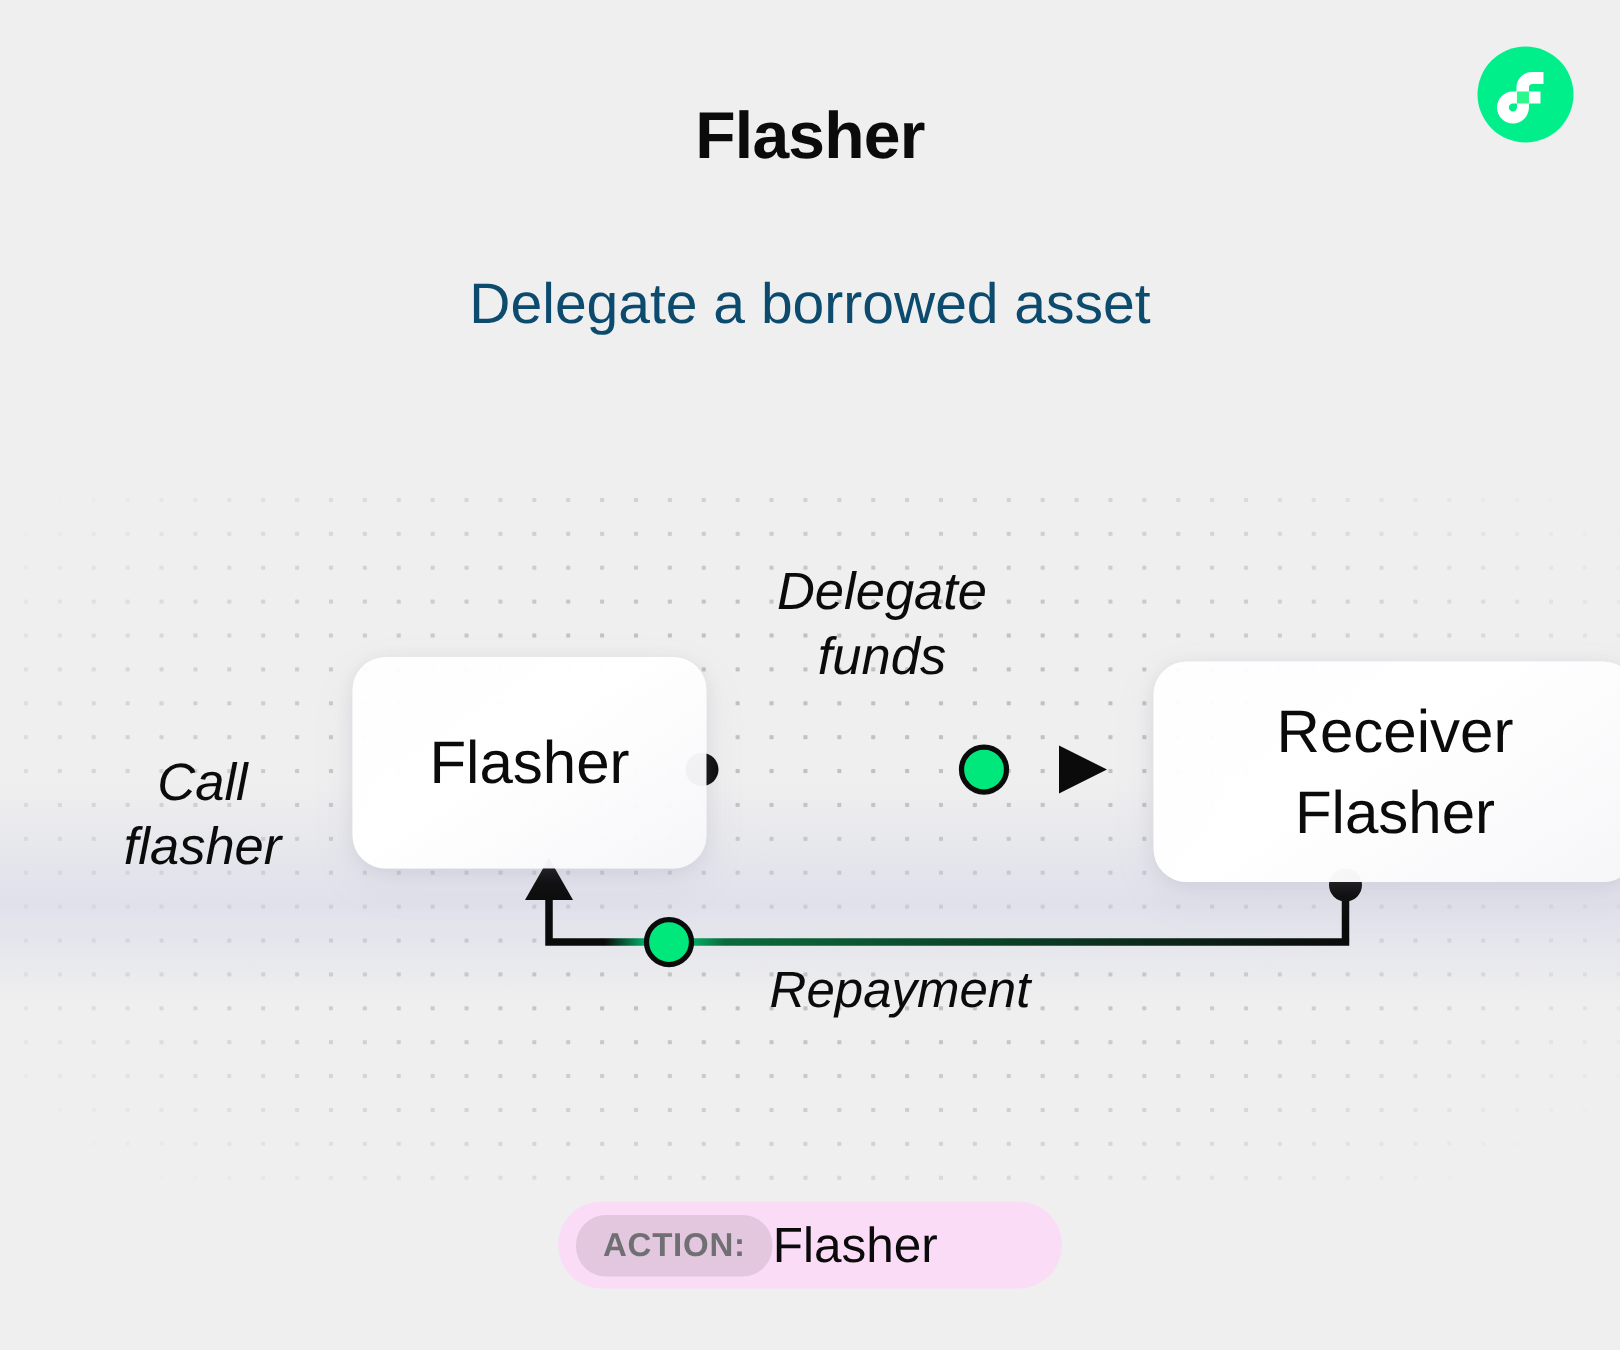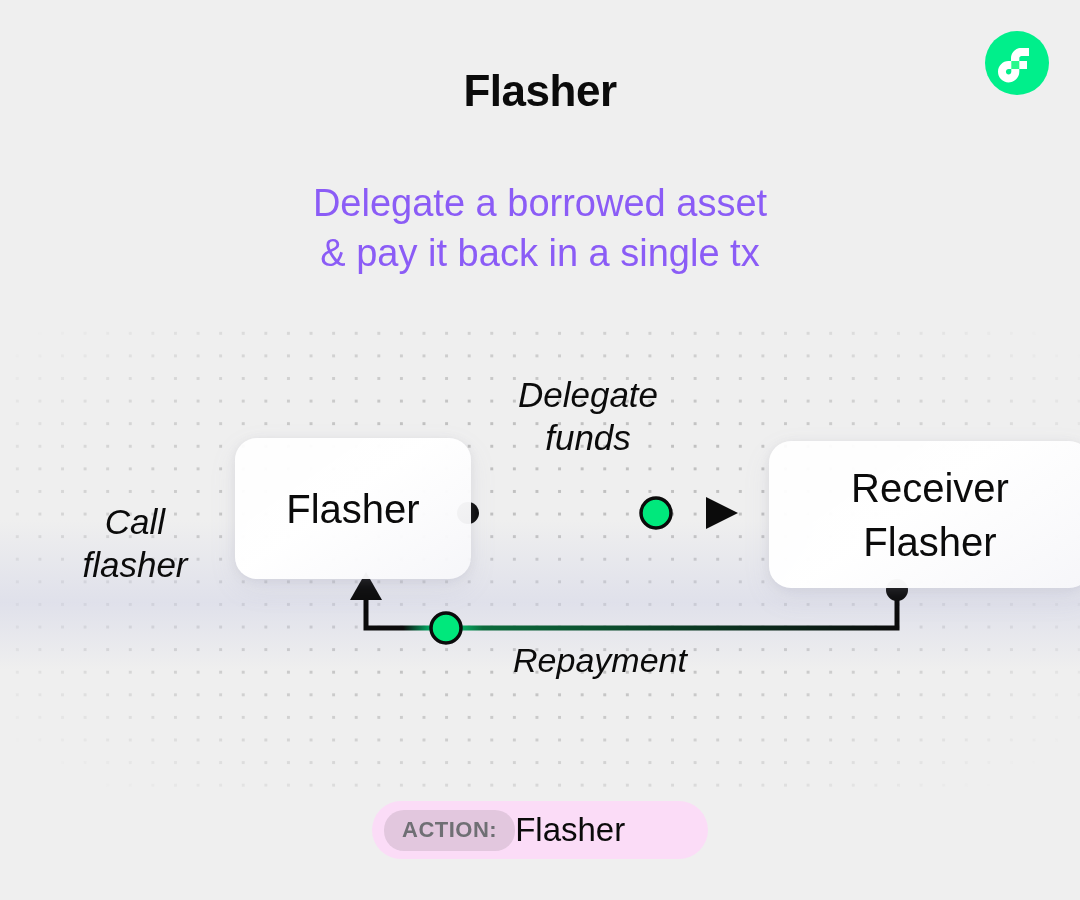--- a/index.html
+++ b/index.html
@@ -28,21 +28,21 @@
     position:absolute; top:60px; left:0; width:1080px;
     text-align:center;
     font-size:44px; font-weight:700; letter-spacing:-0.5px;
     color:#0b0b0b;
     line-height:62px;
   }
   #subtitle {
     position:absolute; top:178px; left:0; width:1080px;
     text-align:center;
     font-size:38px; font-weight:400;
-    color:#8b5cf6; line-height:50px;
+    color:#0c4a6e; line-height:50px;
   }
   #subtitle span { display:block; }
 
   
   #dots {
     position:absolute; left:0; top:318px;
     width:1080px; height:470px;
     background-image:radial-gradient(#b9b9b9 1.6px, transparent 1.7px);
     background-size:22.6px 22.6px;
     background-position:6px 4px;
@@ -119,21 +119,20 @@
   <div id="logo">
     <svg viewBox="0 0 64 64" aria-hidden="true">
       <path d="M44 17h-7.8c-5.6 0-10.2 4.5-10.2 10.2V30h-2.6C17.8 30 13 34.8 13 40.7S17.8 51.4 23.6 51.4 34.3 46.6 34.3 40.7V38H42v-8h-7.7v-2.8c0-1.2 1-2.2 2.2-2.2H44v-8zM26.3 38v2.7c0 1.5-1.2 2.7-2.7 2.7s-2.7-1.2-2.7-2.7 1.2-2.7 2.7-2.7h2.7z" fill="#ffffff"></path>
       <rect x="26.3" y="30" width="8" height="8" fill="#2bf98d"></rect>
     </svg>
   </div>
 
   <div id="title">Flasher</div>
   <div id="subtitle">
     <span>Delegate a borrowed asset</span>
-    <span>&amp; pay it back in a single tx</span>
   </div>
 
   <div id="diagram">
 
     <svg id="wires" viewBox="0 0 1080 900">
       <defs>
         <linearGradient id="gDelegate" x1="0" y1="0" x2="1" y2="0">
           <stop offset="0%" stop-color="#0b0b0b"></stop>
           <stop offset="62%" stop-color="#0b6b3c"></stop>
           <stop offset="72%" stop-color="#00ef8b"></stop>

